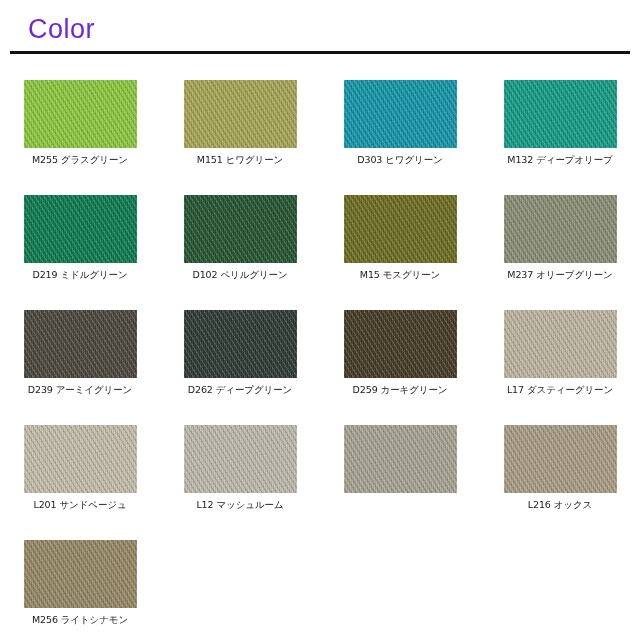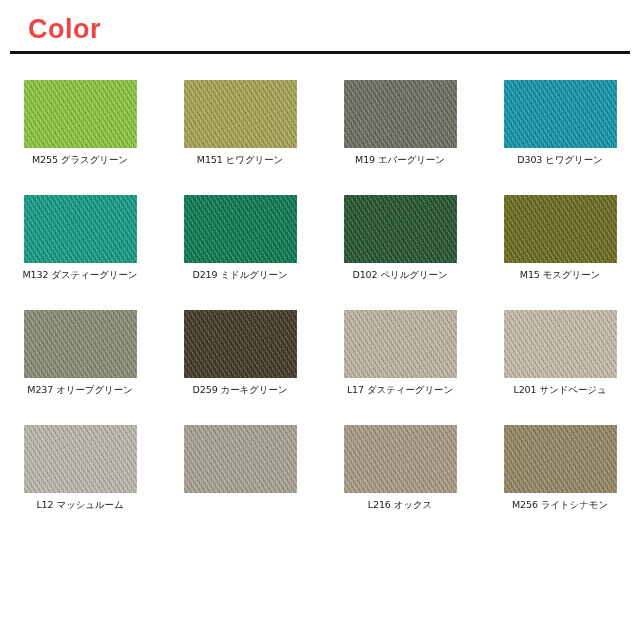--- a/index.html
+++ b/index.html
@@ -17,23 +17,23 @@
     position: relative;
   }
 
   
   .page-header {
     padding: 0;
     margin: 0;
   }
   .page-title {
     font-size: 27px;
-    font-weight: bold;
+    font-weight: normal;
     letter-spacing: 0.5px;
-    color: #ef4444;
+    color: #6d28d9;
     margin: 0;
     padding: 14px 0 4px 28px;
     line-height: 1.15;
     font-family: "Liberation Sans", "DejaVu Sans", sans-serif;
   }
   .title-rule {
     height: 3px;
     background: #111111;
     margin: 2px 10px 0 10px;
     width: 620px;
@@ -120,39 +120,32 @@
       <div class="swatch-label">M255 グラスグリーン</div>
     </div>
     <div class="swatch-cell">
       <div class="swatch-chip" style="background-color: rgb(166, 164, 85);">
         <div class="weave"></div>
         <div class="weave-fine"></div>
       </div>
       <div class="swatch-label">M151 ヒワグリーン</div>
     </div>
     <div class="swatch-cell">
-      <div class="swatch-chip" style="background-color: rgb(107, 111, 98);">
-        <div class="weave"></div>
-        <div class="weave-fine"></div>
-      </div>
-      <div class="swatch-label">M19 エバーグリーン</div>
-    </div>
-    <div class="swatch-cell">
       <div class="swatch-chip" style="background-color: rgb(18, 149, 168);">
         <div class="weave"></div>
         <div class="weave-fine"></div>
       </div>
       <div class="swatch-label">D303 ヒワグリーン</div>
     </div>
     <div class="swatch-cell">
       <div class="swatch-chip" style="background-color: rgb(20, 155, 132);">
         <div class="weave"></div>
         <div class="weave-fine"></div>
       </div>
-      <div class="swatch-label">M132 ダスティーグリーン</div>
+      <div class="swatch-label">M132 ディープオリーブ</div>
     </div>
     <div class="swatch-cell">
       <div class="swatch-chip" style="background-color: rgb(12, 122, 81);">
         <div class="weave"></div>
         <div class="weave-fine"></div>
       </div>
       <div class="swatch-label">D219 ミドルグリーン</div>
     </div>
     <div class="swatch-cell">
       <div class="swatch-chip" style="background-color: rgb(36, 85, 48);">
@@ -169,20 +162,34 @@
       <div class="swatch-label">M15 モスグリーン</div>
     </div>
     <div class="swatch-cell">
       <div class="swatch-chip" style="background-color: rgb(138, 141, 116);">
         <div class="weave"></div>
         <div class="weave-fine"></div>
       </div>
       <div class="swatch-label">M237 オリーブグリーン</div>
     </div>
     <div class="swatch-cell">
+      <div class="swatch-chip" style="background-color: rgb(74, 70, 60);">
+        <div class="weave"></div>
+        <div class="weave-fine"></div>
+      </div>
+      <div class="swatch-label">D239 アーミイグリーン</div>
+    </div>
+    <div class="swatch-cell">
+      <div class="swatch-chip" style="background-color: rgb(45, 58, 51);">
+        <div class="weave"></div>
+        <div class="weave-fine"></div>
+      </div>
+      <div class="swatch-label">D262 ディープグリーン</div>
+    </div>
+    <div class="swatch-cell">
       <div class="swatch-chip" style="background-color: rgb(68, 58, 36);">
         <div class="weave"></div>
         <div class="weave-fine"></div>
       </div>
       <div class="swatch-label">D259 カーキグリーン</div>
     </div>
     <div class="swatch-cell">
       <div class="swatch-chip" style="background-color: rgb(189, 180, 159);">
         <div class="weave"></div>
         <div class="weave-fine"></div>

